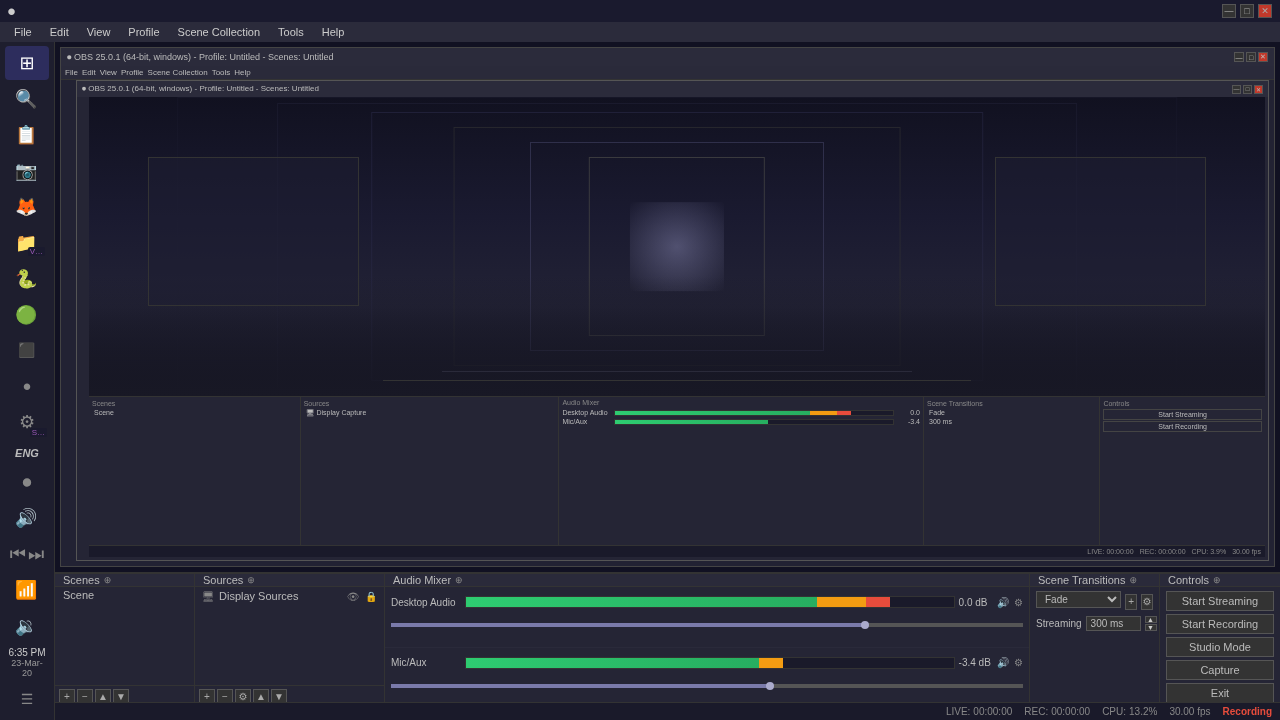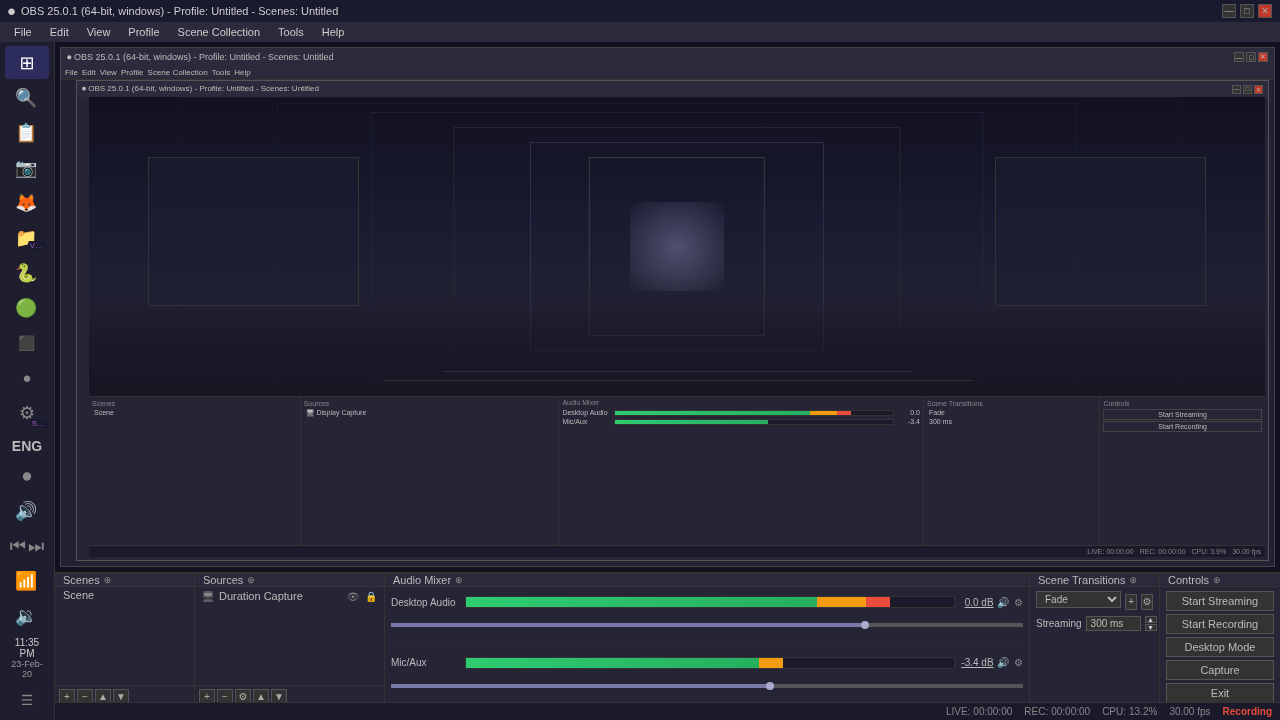--- a/index.html
+++ b/index.html
@@ -222,22 +222,20 @@
     }
     .audio-label {
       width: 70px;
       font-size: 10px;
       color: #bbb;
     }
     .audio-db {
       width: 35px;
       font-size: 10px;
       color: #bbb;
-      text-align: right;
-      text-decoration: underline;
     }
     .audio-mute-btn {
       font-size: 10px;
       color: #888;
       cursor: pointer;
     }
     .audio-gear-btn {
       font-size: 10px;
       color: #888;
       cursor: pointer;
@@ -322,23 +320,24 @@
 
     
     .sidebar-info {
       display: flex;
       flex-direction: column;
       align-items: flex-start;
       padding: 4px 6px;
       gap: 2px;
     }
     .sidebar-lang {
-      font-size: 14px;
+      font-size: 11px;
       color: #bbb;
       font-weight: bold;
+      font-style: italic;
     }
 
     
     .preview-wrapper {
       width: 100%;
       height: 100%;
       background: #111122;
       position: relative;
       overflow: hidden;
     }
@@ -348,21 +347,20 @@
       font-size: 10px;
       font-weight: bold;
     }
   </style>
 </head>
 <body>
 
 <div class="title-bar">
   <div class="title-bar-left">
     <span style="font-size:14px;">⏺</span>
-    <span class="title-bar-title">OBS 25.0.1 (64-bit, windows) - Profile: Untitled - Scenes: Untitled</span>
   </div>
   <div class="title-bar-controls">
     <div class="title-btn">—</div>
     <div class="title-btn">□</div>
     <div class="title-btn" style="background:#c0392b;">✕</div>
   </div>
 </div>
 
 <div class="menu-bar">
   <span class="menu-item">File</span>
@@ -418,22 +416,22 @@
       <span>⏭</span>
     </div>
     <div class="taskbar-icon">
       <span>📶</span>
     </div>
     <div class="taskbar-icon">
       <span>🔉</span>
     </div>
     <div class="taskbar-icon" style="height:auto;padding:2px;">
       <div style="text-align:center;">
-        <div style="font-size:10px;color:#ccc;">11:35 PM</div>
-        <div style="font-size:9px;color:#999;">23-Feb-20</div>
+        <div style="font-size:10px;color:#ccc;">6:35 PM</div>
+        <div style="font-size:9px;color:#999;">23-Mar-20</div>
       </div>
     </div>
     <div class="taskbar-icon">
       <span style="font-size:14px;">☰</span>
     </div>
   </div>
 
   <div class="content-area">
 
     <div class="preview-area">
@@ -581,21 +579,21 @@
             <div class="ctrl-btn">−</div>
             <div class="ctrl-btn">▲</div>
             <div class="ctrl-btn">▼</div>
           </div>
         </div>
 
         <div class="sources-panel">
           <div style="flex:1;">
             <div class="source-item">
               <span class="source-icon">🖥</span>
-              <span>Duration Capture</span>
+              <span>Display Sources</span>
               <span class="source-eye">👁</span>
               <span style="font-size:10px;color:#888;margin-left:2px;">🔒</span>
             </div>
           </div>
           <div class="scenes-controls">
             <div class="ctrl-btn">+</div>
             <div class="ctrl-btn">−</div>
             <div class="ctrl-btn">⚙</div>
             <div class="ctrl-btn">▲</div>
             <div class="ctrl-btn">▼</div>
@@ -660,21 +658,21 @@
             <div style="display:flex;flex-direction:column;gap:1px;">
               <div style="width:12px;height:7px;background:#333;border:1px solid #555;display:flex;align-items:center;justify-content:center;font-size:7px;cursor:pointer;">▲</div>
               <div style="width:12px;height:7px;background:#333;border:1px solid #555;display:flex;align-items:center;justify-content:center;font-size:7px;cursor:pointer;">▼</div>
             </div>
           </div>
         </div>
 
         <div class="controls-panel">
           <button class="ctrl-big-btn">Start Streaming</button>
           <button class="ctrl-big-btn">Start Recording</button>
-          <button class="ctrl-big-btn">Desktop Mode</button>
+          <button class="ctrl-big-btn">Studio Mode</button>
           <button class="ctrl-big-btn">Capture</button>
           <button class="ctrl-big-btn">Exit</button>
         </div>
       </div>
     </div>
 
     <div class="status-bar">
       <div class="status-left">
       </div>
       <div class="status-right">

